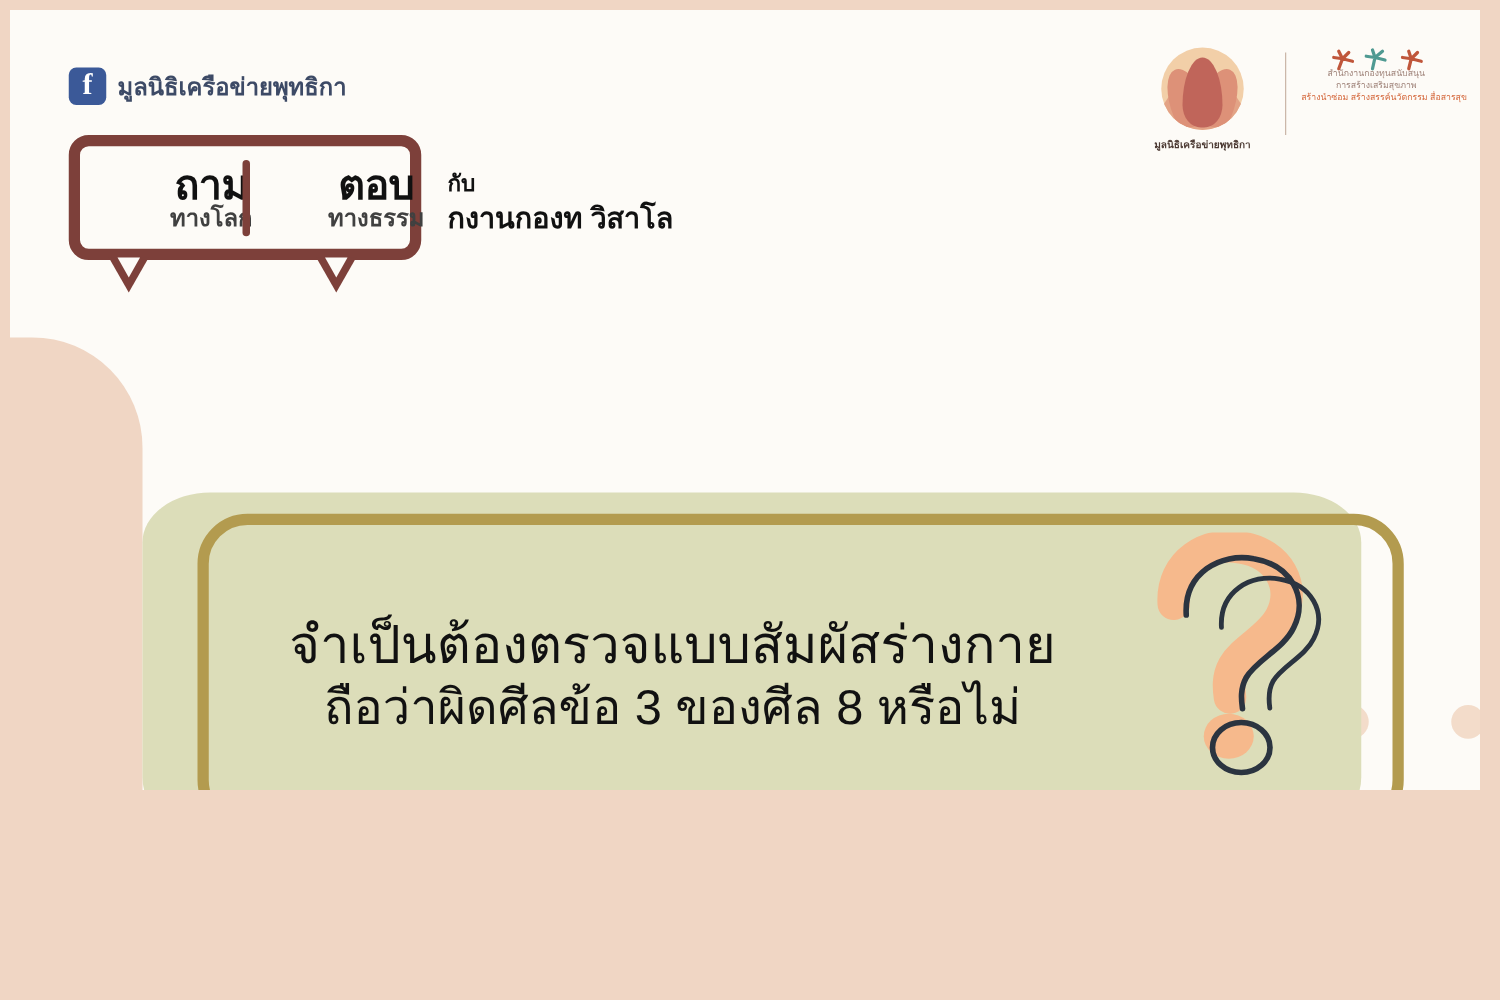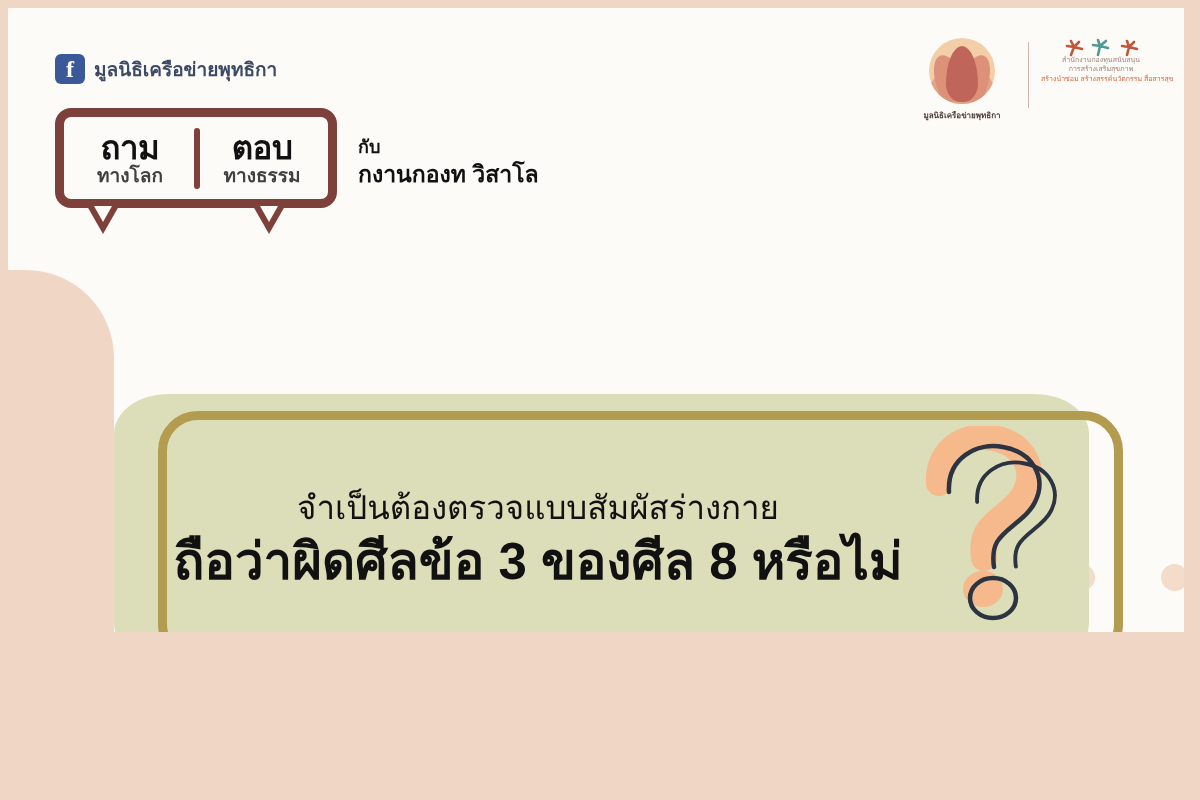--- a/index.html
+++ b/index.html
@@ -47,21 +47,21 @@
   }
   
   .bubble-wrap{position:absolute;left:47px;top:100px;width:290px;height:132px;}
   .bubble{
     position:absolute;left:0;top:0;width:282px;height:100px;
     border:9px solid #7d403a;border-radius:16px;background:#fdfbf7;
     box-sizing:border-box;
   }
   .bubble-inner{
     position:absolute;left:0;top:0;width:100%;height:100%;
-    display:flex;align-items:center;justify-content:center;gap:0;
+    display:flex;align-items:center;justify-content:center;gap:0;padding-left:39px;
   }
   .bub-col{display:flex;flex-direction:column;align-items:center;justify-content:center;
            width:50%;line-height:1.02;}
   .bub-big{font-size:33px;font-weight:bold;color:#111111;letter-spacing:-0.5px;}
   .bub-small{font-size:19px;font-weight:bold;color:#404040;margin-top:1px;}
   .bub-divider{
     position:absolute;left:139px;top:20px;width:6px;height:61px;
     background:#7d403a;border-radius:3px;
   }
   
@@ -124,22 +124,22 @@
     border-radius:40px;
     box-sizing:border-box;
     background:transparent;
   }
   .card-text{
     position:absolute;left:150px;top:418px;width:760px;height:225px;
     display:flex;flex-direction:column;align-items:center;justify-content:center;
     color:#111111;line-height:1.18;
   }
   .q-l1{font-size:39px;font-weight:bold;}
-  .q-l2{font-size:33px;font-weight:normal;margin-top:4px;}
-  .q-l3{font-size:51px;font-weight:bold;margin-top:4px;}
+  .q-l2{font-size:42px;font-weight:normal;margin-top:4px;}
+  .q-l3{font-size:39px;font-weight:normal;margin-top:4px;}
   
   .qmark{position:absolute;left:905px;top:418px;width:160px;height:200px;}
 </style>
 </head>
 <body>
 
 <div id="stage">
   <div class="canvas">
 
     <div>

